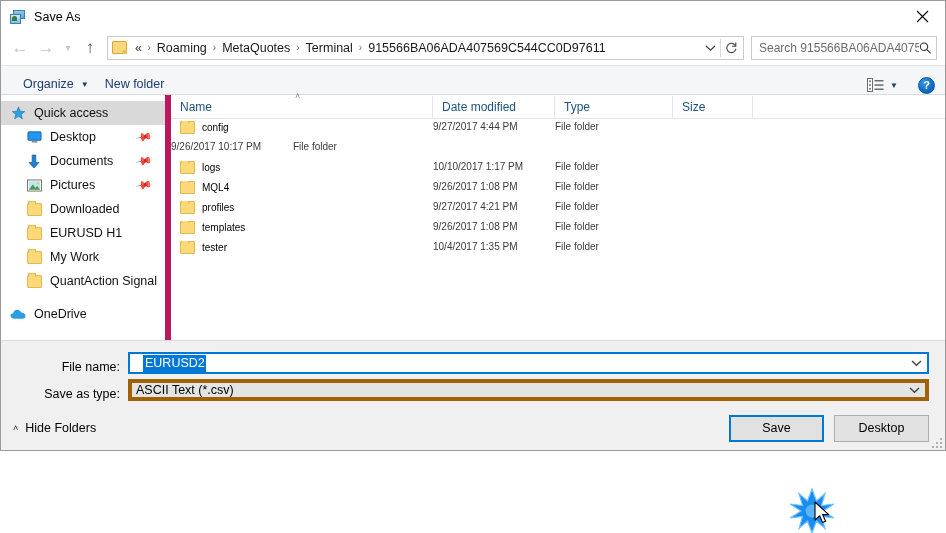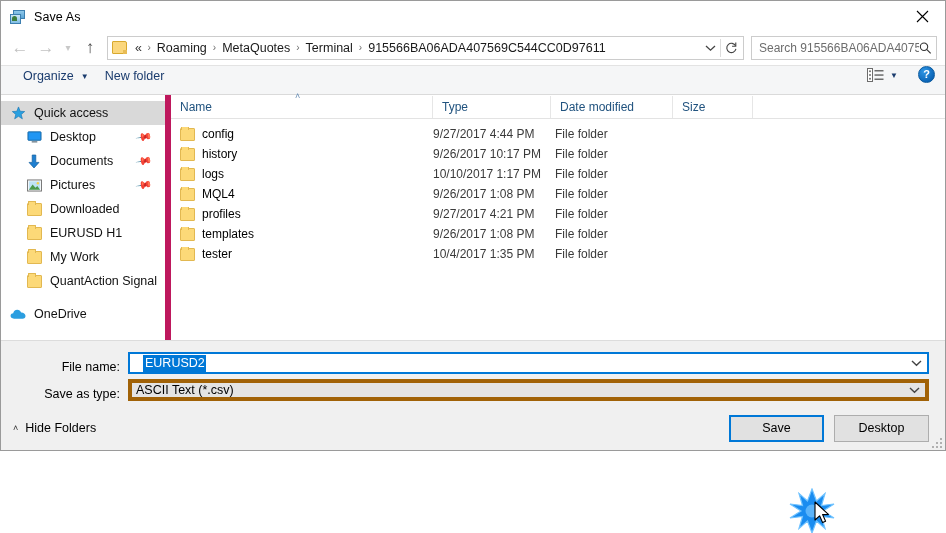--- a/index.html
+++ b/index.html
@@ -150,21 +150,21 @@
     white-space: nowrap; overflow: hidden;
   }
 
   
   .toolbar {
     height: 30px; min-height: 30px;
     background: #f5f6f7;
     border-top: 1px solid #e3e3e3;
     border-bottom: 1px solid #dadada;
     display: flex;
-    align-items: flex-start;
+    align-items: flex-end;
     padding: 0 10px 0 14px;
   }
   .tb-item {
     font-size: 12.5px;
     color: #1b3c6e;
     padding: 3px 8px;
     display: flex; align-items: center; gap: 7px;
     white-space: nowrap;
   }
   .tb-caret { font-size: 8px; color: #1b3c6e; }
@@ -275,22 +275,22 @@
   .sort-caret {
     position: absolute;
     left: 124px; top: -5px;
     font-size: 9px; color: #6b8fb5;
   }
 
   .rows { flex: 1 1 auto; overflow: hidden; padding-top: 2px; }
   .row {
     height: 20px;
     display: flex;
-    align-items: flex-end;
-    font-size: 12px;
+    align-items: flex-start;
+    font-size: 10px;
     color: #000;
   }
   .cell {
     display: flex; align-items: center;
     flex: 0 0 auto;
     white-space: nowrap;
     overflow: hidden;
   }
   .cell.c-name { width: 262px; padding-left: 9px; gap: 7px; }
   .cell.c-date { width: 122px; color: #3a3a3a; }
@@ -603,46 +603,42 @@
 
     </div>
 
     <div class="filepane">
 
       <div class="col-header">
         <div class="col c-name">
           <span>Name</span>
           <span class="sort-caret">˄</span>
         </div>
+        <div class="col c-date">
+          <span>Date modified</span>
+        </div>
         <div class="col c-type">
           <span>Type</span>
-        </div>
-        <div class="col c-date">
-          <span>Date modified</span>
         </div>
         <div class="col c-size">
           <span>Size</span>
         </div>
       </div>
 
       <div class="rows">
         <div class="row">
           <div class="cell c-name">
             <span class="folder-ico"></span>
             <span>config</span>
           </div>
           <div class="cell c-date">9/27/2017 4:44 PM</div>
           <div class="cell c-type">File folder</div>
           <div class="cell c-size"></div>
         </div>
         <div class="row">
-          <div class="cell c-name">
-            <span class="folder-ico"></span>
-            <span>history</span>
-          </div>
           <div class="cell c-date">9/26/2017 10:17 PM</div>
           <div class="cell c-type">File folder</div>
           <div class="cell c-size"></div>
         </div>
         <div class="row">
           <div class="cell c-name">
             <span class="folder-ico"></span>
             <span>logs</span>
           </div>
           <div class="cell c-date">10/10/2017 1:17 PM</div>

